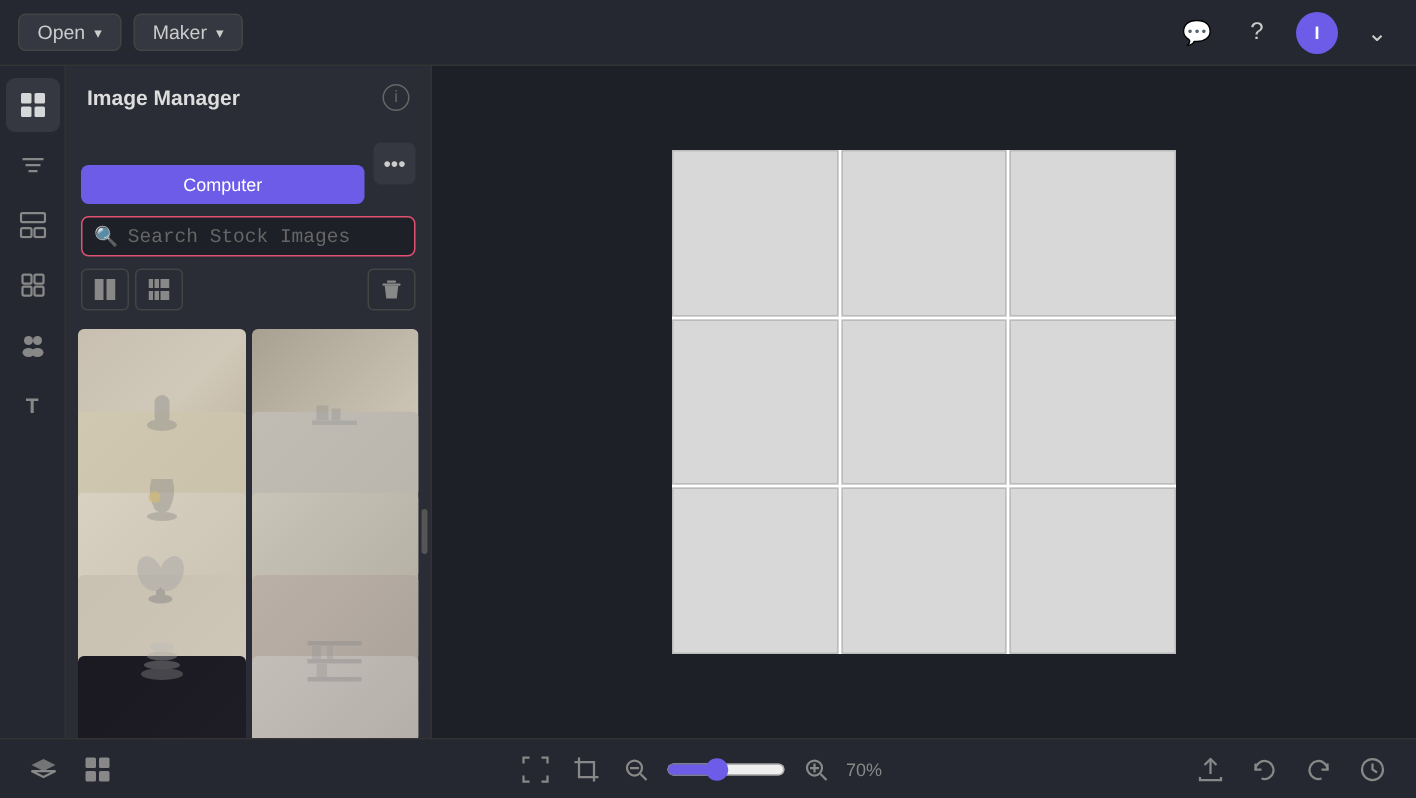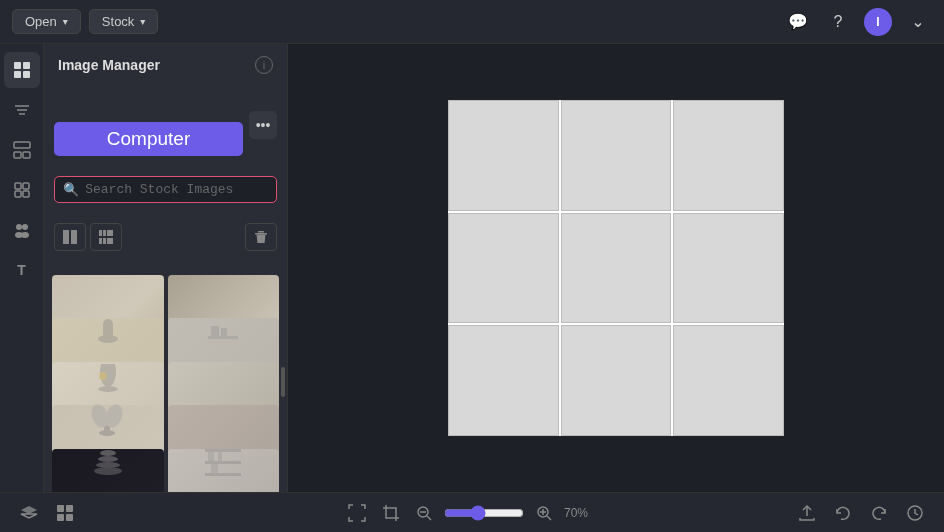--- a/index.html
+++ b/index.html
@@ -126,21 +126,20 @@
 
     
     .side-panel {
       width: 244px;
       background: #2a2d36;
       border-right: 1px solid #333;
       display: flex;
       flex-direction: column;
       flex-shrink: 0;
       overflow: hidden;
-      gap: 12px;
     }
     .panel-header {
       padding: 12px 14px 8px;
       display: flex;
       align-items: center;
       justify-content: space-between;
     }
     .panel-title {
       font-size: 14px;
       font-weight: 600;
@@ -165,21 +164,21 @@
       align-items: center;
       gap: 6px;
     }
     .btn-computer {
       flex: 1;
       background: #6c5ce7;
       border: none;
       color: white;
       padding: 6px 12px;
       border-radius: 5px;
-      font-size: 19px;
+      font-size: 12px;
       cursor: pointer;
       margin-top: 28px;
     }
     .btn-more {
       width: 28px;
       height: 28px;
       background: #353840;
       border: none;
       color: #ccc;
       border-radius: 5px;
@@ -367,21 +366,21 @@
 </head>
 <body>
 
 <div class="topbar">
   <div class="topbar-center">
     <button class="btn-dropdown">
       <span>Open</span>
       <span class="arrow">▾</span>
     </button>
     <button class="btn-dropdown">
-      <span>Stock</span>
+      <span>Maker</span>
       <span class="arrow">▾</span>
     </button>
   </div>
   <div class="topbar-right">
     <button class="icon-btn">💬</button>
     <button class="icon-btn">?</button>
     <div class="avatar">I</div>
     <button class="icon-btn">⌄</button>
   </div>
 </div>

